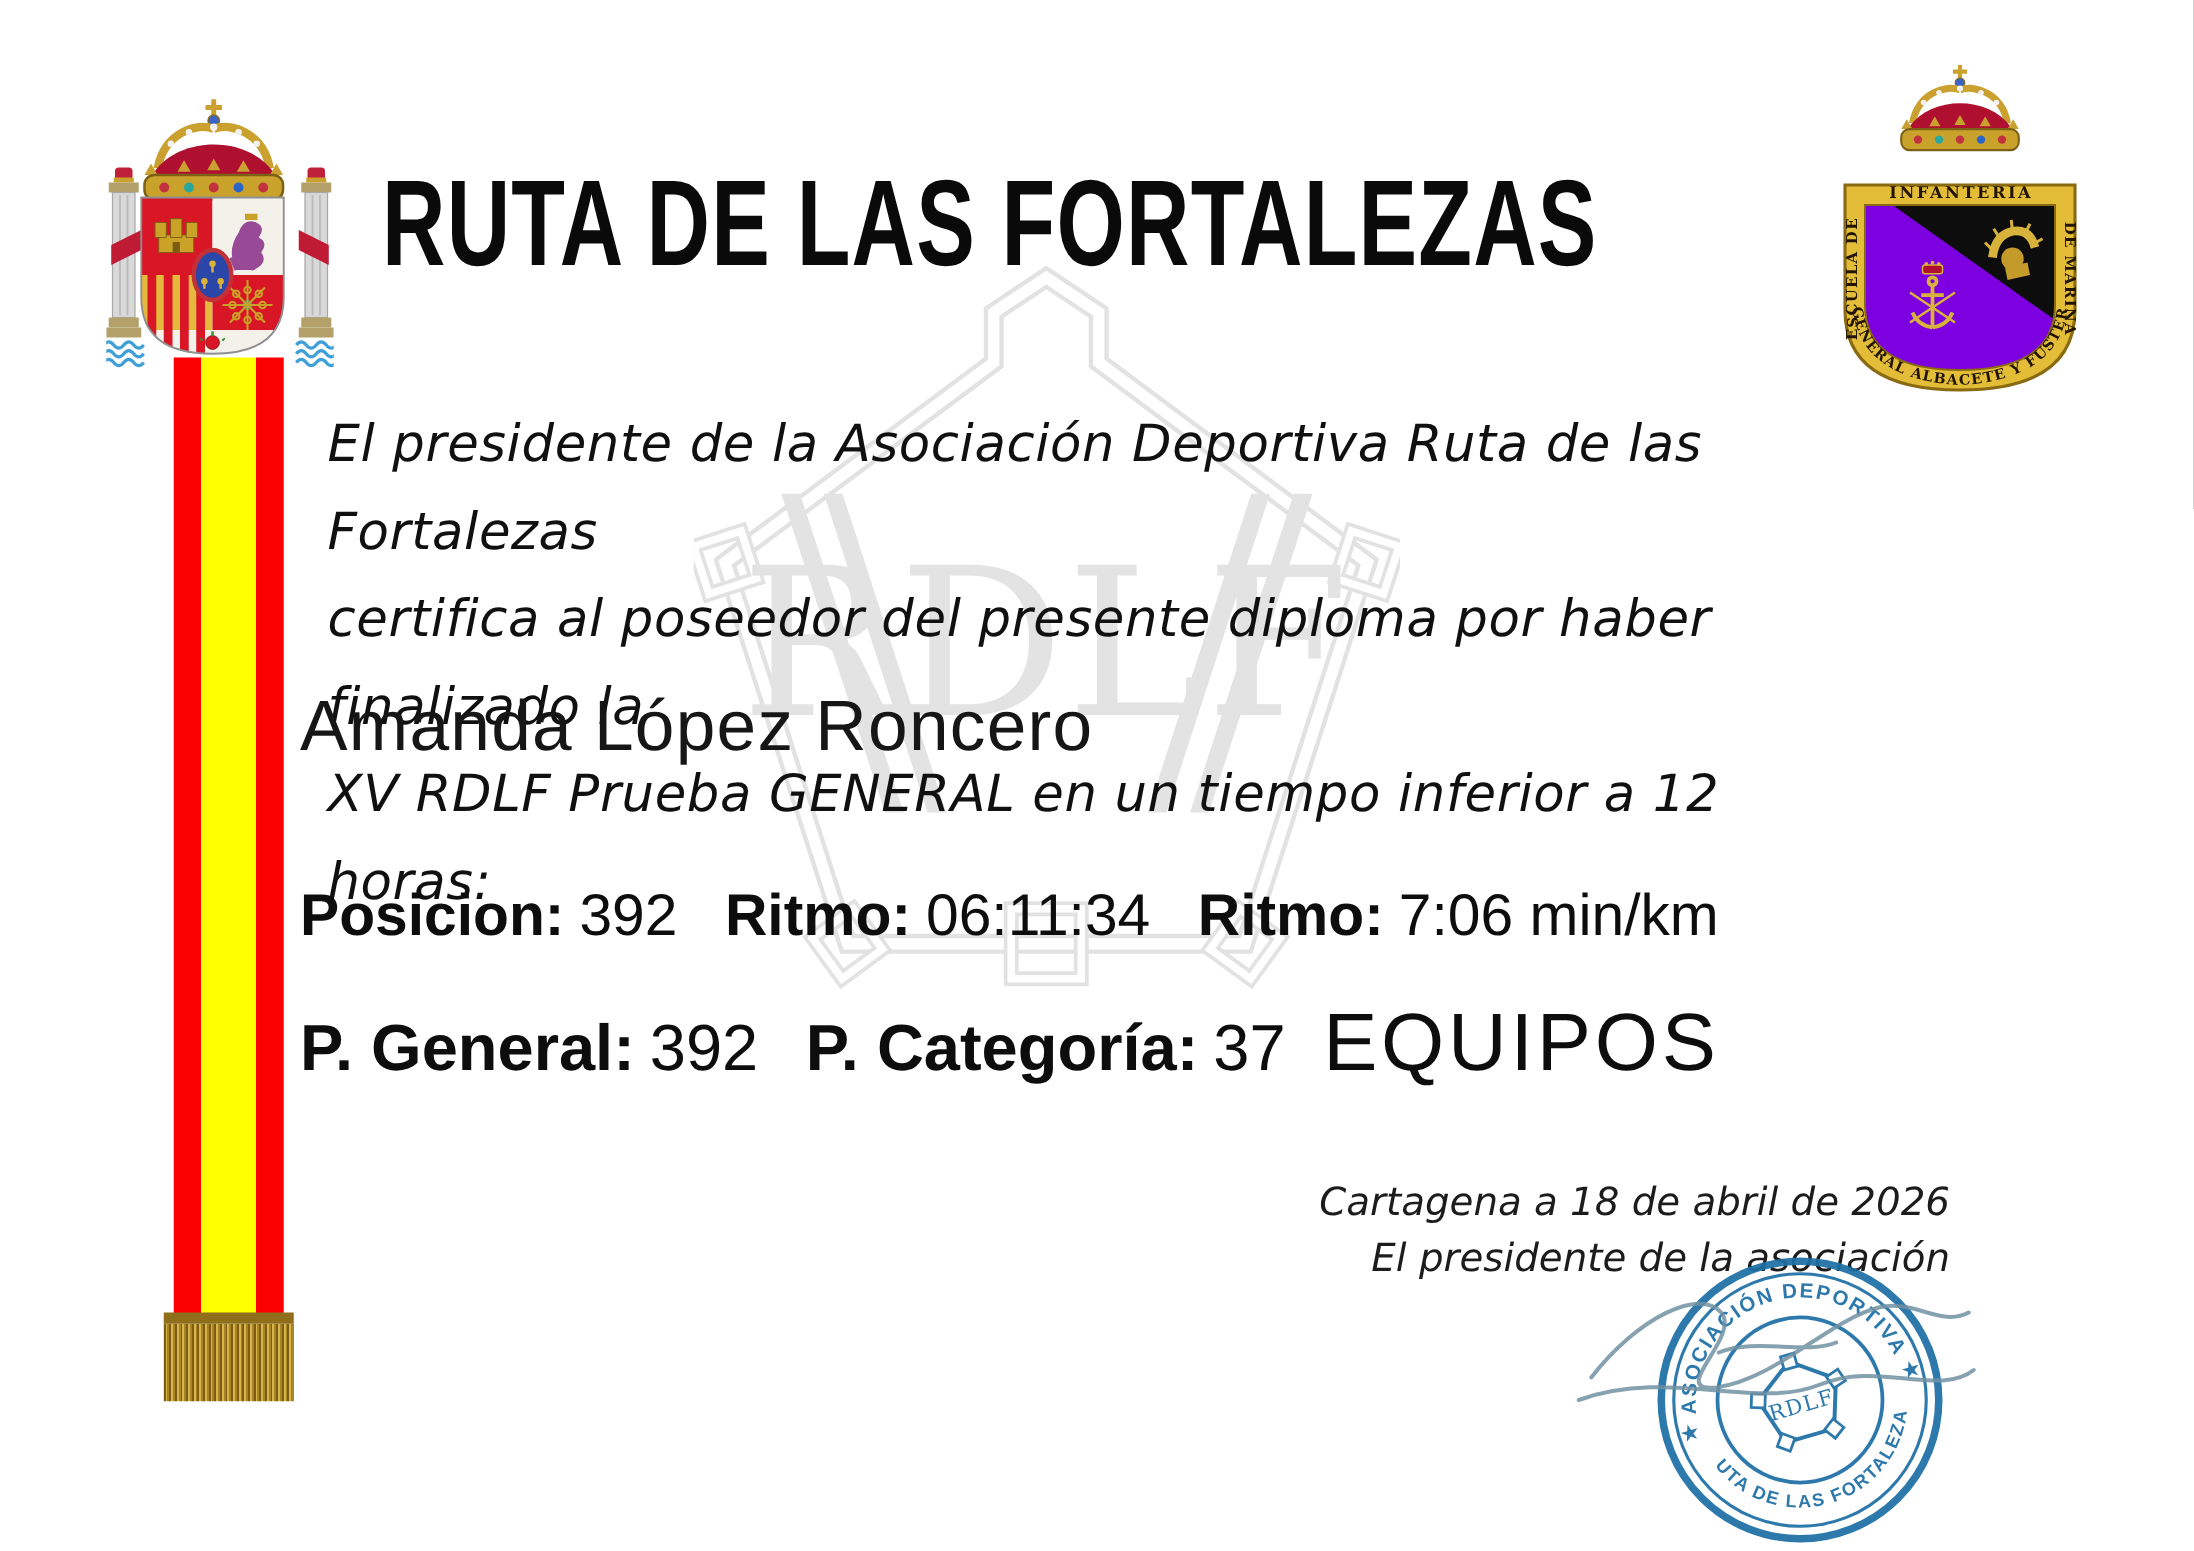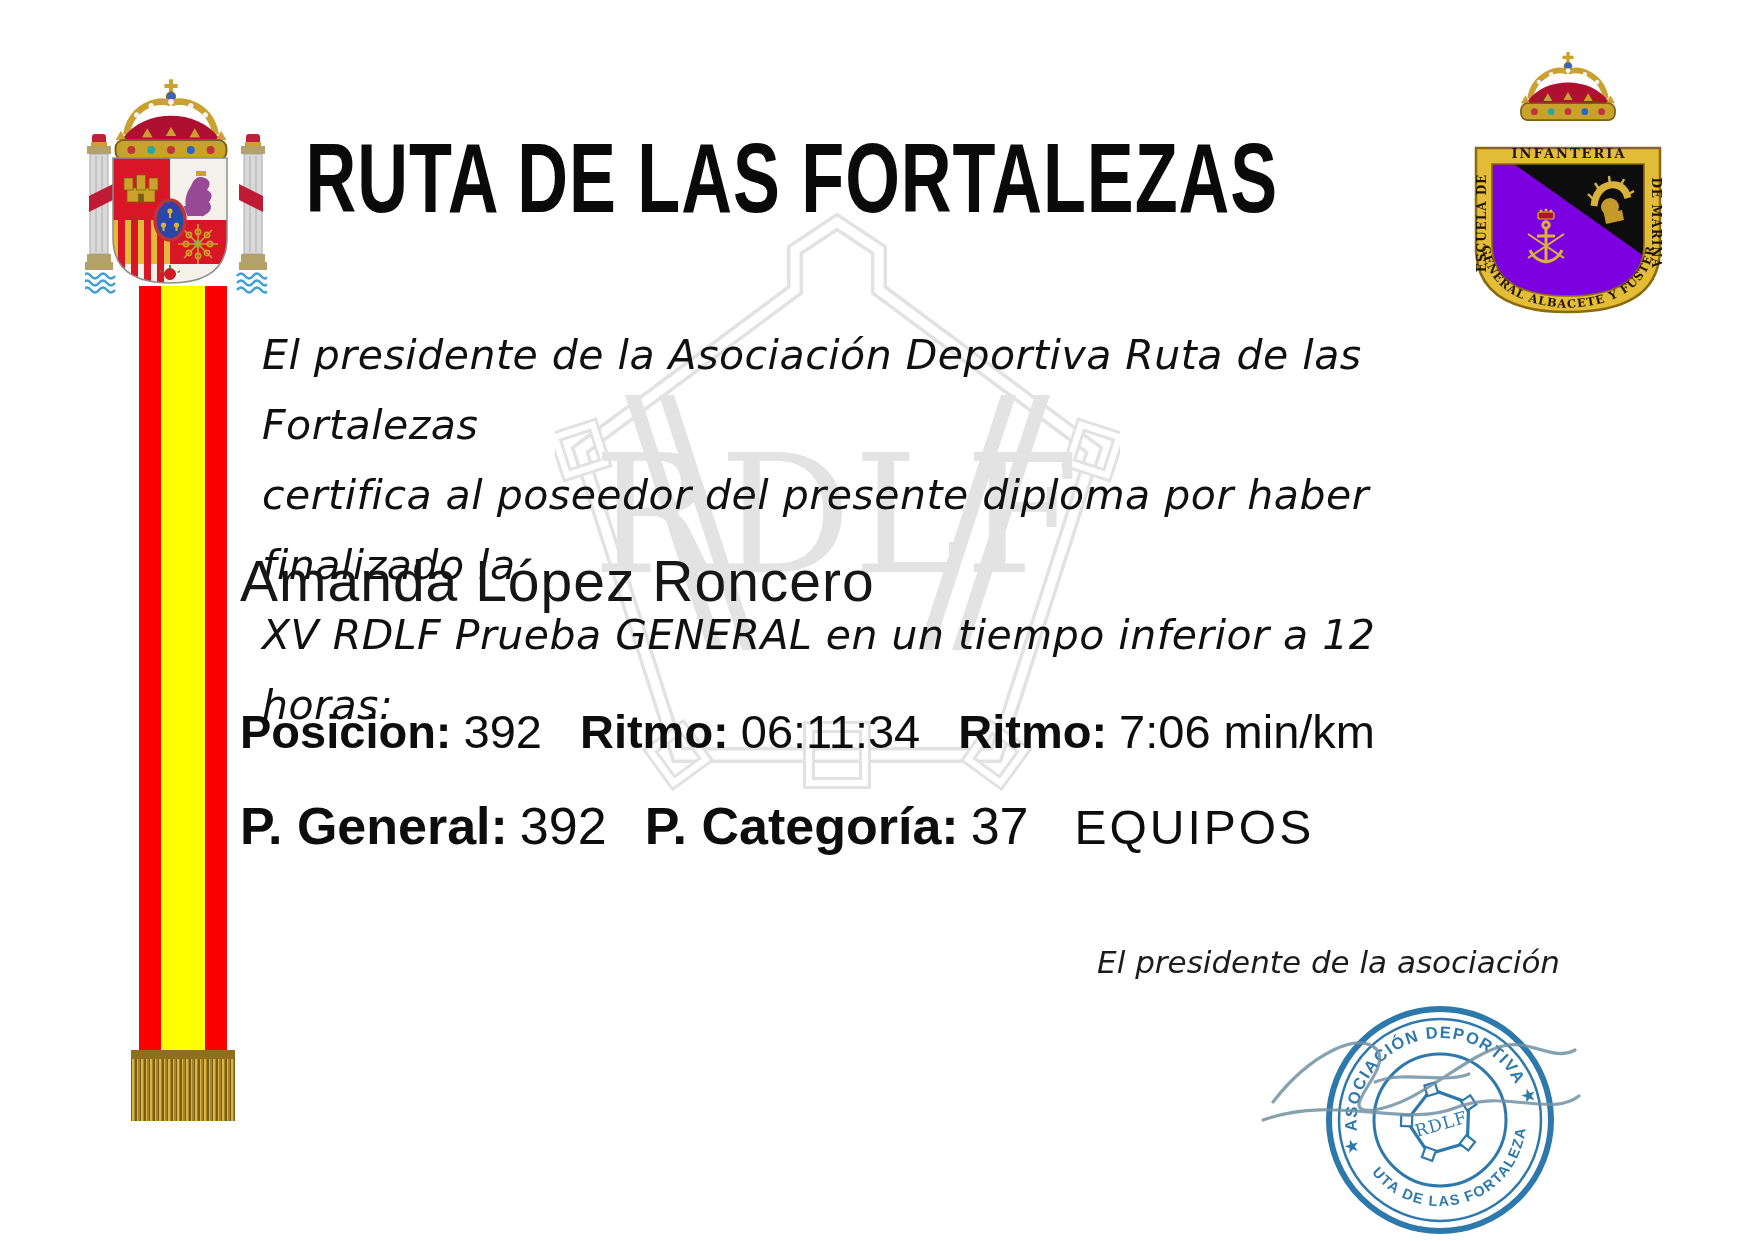--- a/index.html
+++ b/index.html
@@ -25,21 +25,21 @@
     position:absolute;left:240px;top:548px;width:1180px;text-align:left;
     font-size:57px;font-weight:400;color:#161616;letter-spacing:1px;
   }
   
   .row{position:absolute;left:240px;white-space:nowrap;color:#0d0d0d;}
   .row1{top:704px;font-size:47px;}
   .row2{top:796px;font-size:52px;}
   .lbl{font-weight:700;}
   .val{font-weight:400;margin-left:12px;}
   .gap{display:inline-block;width:38px;}
-  .equipos{font-weight:400;letter-spacing:3px;margin-left:46px;font-size:48px;}
+  .equipos{font-weight:400;letter-spacing:3px;margin-left:30px;font-size:65px;}
   
   .footer-block{
     position:absolute;left:1055px;top:940px;width:505px;text-align:right;
     font-family:cursive,"DejaVu Sans",sans-serif;font-style:italic;
     font-size:31px;line-height:45px;color:#1c1c1c;
   }
   
   .flag-banner{
     position:absolute;left:139px;top:286px;width:88px;height:766px;
     background:linear-gradient(90deg,#fa0000 0 25%,#ffff00 25% 75%,#fa0000 75% 100%);
@@ -316,20 +316,21 @@
 
   <div class="row row1">
     <span class="lbl">Posicion:</span><span class="val">392</span><span class="gap"></span><span class="lbl">Ritmo:</span><span class="val">06:11:34</span><span class="gap"></span><span class="lbl">Ritmo:</span><span class="val">7:06 min/km</span>
   </div>
 
   <div class="row row2">
     <span class="lbl">P. General:</span><span class="val">392</span><span class="gap"></span><span class="lbl">P. Categoría:</span><span class="val">37</span><span class="equipos">EQUIPOS</span>
   </div>
 
   <div class="footer-block">
+    <div>Cartagena a 18 de abril de 2026</div>
     <div>El presidente de la asociación</div>
   </div>
 
   <svg class="abs" style="left:1316px;top:1000px;opacity:.93;" width="248" height="241" viewBox="0 0 248 241">
     <g stroke="#1e6fa6" fill="none">
       <circle cx="124" cy="120" r="111" stroke-width="6"></circle>
       <circle cx="124" cy="120" r="101" stroke-width="2.5"></circle>
       <circle cx="124" cy="120" r="66" stroke-width="3"></circle>
     </g>
     <g transform="rotate(-16 124 120)">

